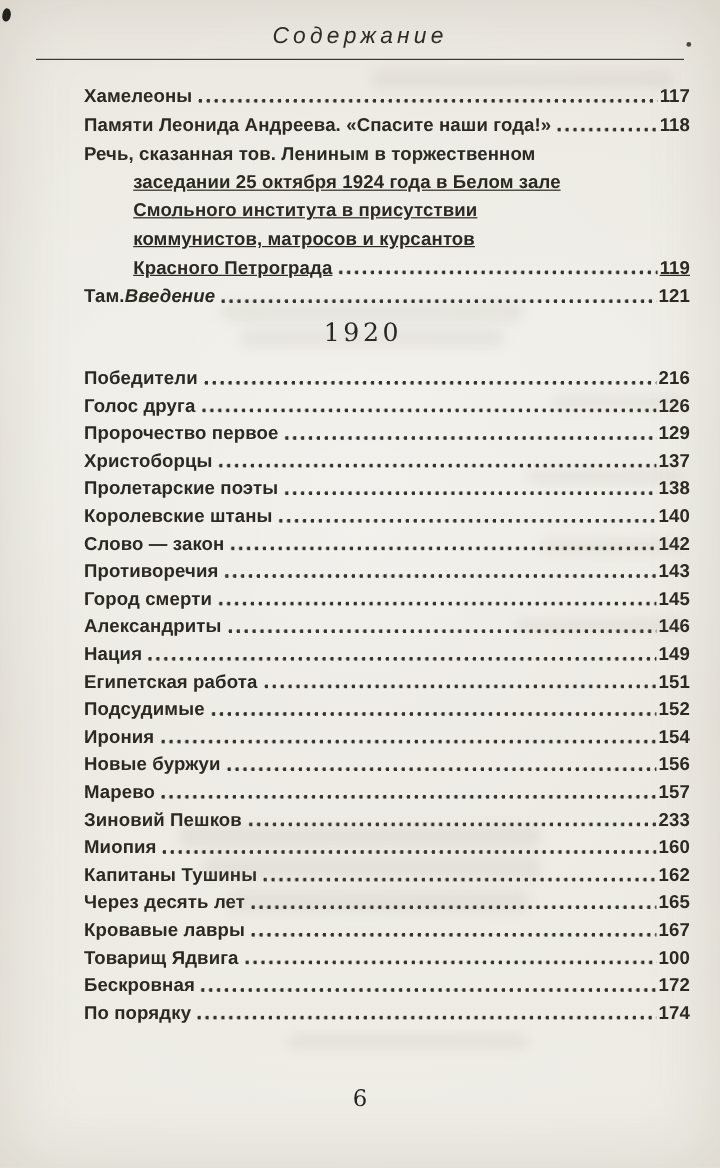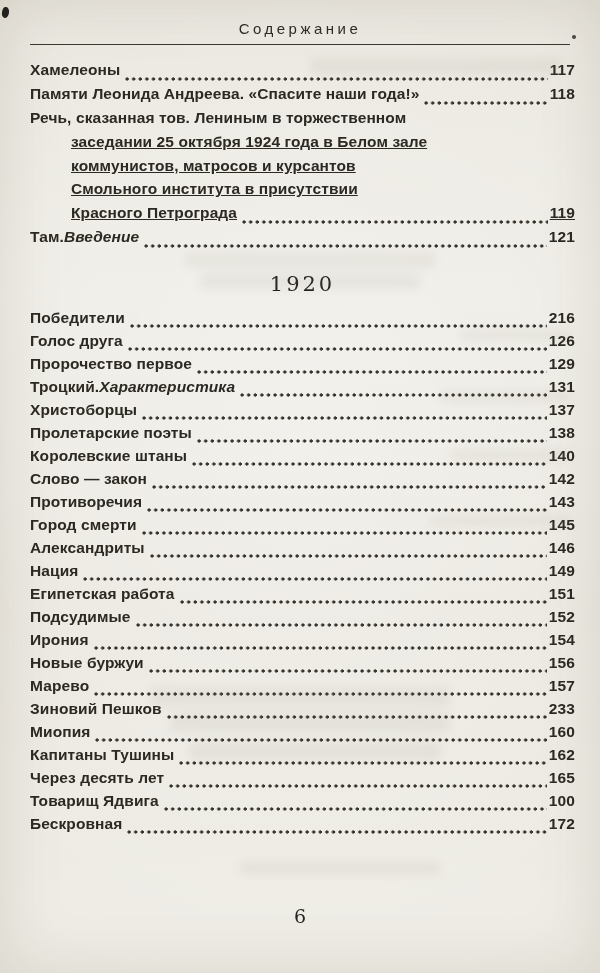--- a/index.html
+++ b/index.html
@@ -18,49 +18,49 @@
   }
 
   
   .smudge { position:absolute; background:#8a8374; opacity:0.10; filter:blur(5px); border-radius:4px; pointer-events:none; }
   .corner-mark { position:absolute; left:2px; top:7px; width:7px; height:11px; background:#23221d; border-radius:45% 55% 50% 50%; transform:rotate(12deg); }
   .speck { position:absolute; background:#4a473f; border-radius:50%; }
 
   
   .running-head {
     padding-top:20px; text-align:center;
-    font-size:15px; letter-spacing:3.5px; font-weight:400; color:#2d2b25;
+    font-size:19px; letter-spacing:3.5px; font-weight:400; color:#2d2b25;font-style:italic;
   }
   .head-rule {
     margin:7px auto 0 auto; width:540px; height:0;
     border-top:1.7px solid #3a372f;
   }
 
   
   .toc { padding:16px 25px 0 30px; }
   .row {
-    display:flex; align-items:flex-start;
+    display:flex; align-items:flex-end;
     font-size:15.5px; font-weight:700; letter-spacing:0.1px;
-    color:#2b2922; white-space:nowrap;
+    color:#2b2922; white-space:nowrap;margin-left:40px;
   }
   .sec-0 .row { height:23.9px; }
   .sec-1 .row { height:23px; }
   .row.indent { padding-left:41px;text-decoration:underline; }
   .t-italic { font-style:italic; font-weight:700; }
   .leader {
     flex:1 1 auto; align-self:flex-end;
     height:6px; margin:0 2px 3px 5px;
     background-image: radial-gradient(circle at 2px 3px, #35332c 1.45px, rgba(0,0,0,0) 1.75px);
     background-size:6.6px 6px; background-repeat:repeat-x; background-position:left bottom;
     min-width:18px;
   }
   .pg { font-weight:700; color:#2b2922; }
 
   .section-heading {
-    margin:20px 0 13px 0;
+    margin:8px 0 13px 0;
     text-align:center;
     font-family:"DejaVu Serif", serif;
     font-size:21px; font-weight:400; letter-spacing:3px; color:#23211c;
     font-feature-settings:"onum";
   }
 
   
   .page-number {
     position:absolute; left:0; right:0; top:905px;
     text-align:center;
@@ -110,26 +110,26 @@
     <span class="t-main">Речь, сказанная тов. Лениным в торжественном</span>
 
   </div>
 
   <div class="row indent">
     <span class="t-main">заседании 25 октября 1924 года в Белом зале</span>
 
   </div>
 
   <div class="row indent">
+    <span class="t-main">Смольного института в присутствии</span>
+
+  </div>
+
+  <div class="row indent">
     <span class="t-main">коммунистов, матросов и курсантов</span>
-
-  </div>
-
-  <div class="row indent">
-    <span class="t-main">Смольного института в присутствии</span>
 
   </div>
 
   <div class="row indent">
     <span class="t-main">Красного Петрограда</span>
     <span class="leader"></span>
     <span class="pg">119</span>
   </div>
 
   <div class="row">
@@ -152,26 +152,20 @@
     <span class="leader"></span>
     <span class="pg">126</span>
   </div>
 
   <div class="row">
     <span class="t-main">Пророчество первое</span>
     <span class="leader"></span>
     <span class="pg">129</span>
   </div>
 
-  <div class="row">
-    <span class="t-main">Троцкий. </span>
-          <span class="t-italic">Характеристика</span>
-    <span class="leader"></span>
-    <span class="pg">131</span>
-  </div>
 
   <div class="row">
     <span class="t-main">Христоборцы</span>
     <span class="leader"></span>
     <span class="pg">137</span>
   </div>
 
   <div class="row">
     <span class="t-main">Пролетарские поэты</span>
     <span class="leader"></span>
@@ -261,34 +255,44 @@
     <span class="leader"></span>
     <span class="pg">162</span>
   </div>
 
   <div class="row">
     <span class="t-main">Через десять лет</span>
     <span class="leader"></span>
     <span class="pg">165</span>
   </div>
 
+  <div class="row">
+    <span class="t-main">Кровавые лавры</span>
+    <span class="leader"></span>
+    <span class="pg">167</span>
+  </div>
 
 
   <div class="row">
     <span class="t-main">Товарищ Ядвига</span>
     <span class="leader"></span>
     <span class="pg">100</span>
   </div>
 
   <div class="row">
     <span class="t-main">Бескровная</span>
     <span class="leader"></span>
     <span class="pg">172</span>
   </div>
 
+  <div class="row">
+    <span class="t-main">По порядку</span>
+    <span class="leader"></span>
+    <span class="pg">174</span>
+  </div>
 </div>
     </main>
 
   <footer>
     <div class="page-number">6</div>
   </footer>
 
 </div>
 
 </body></html>

